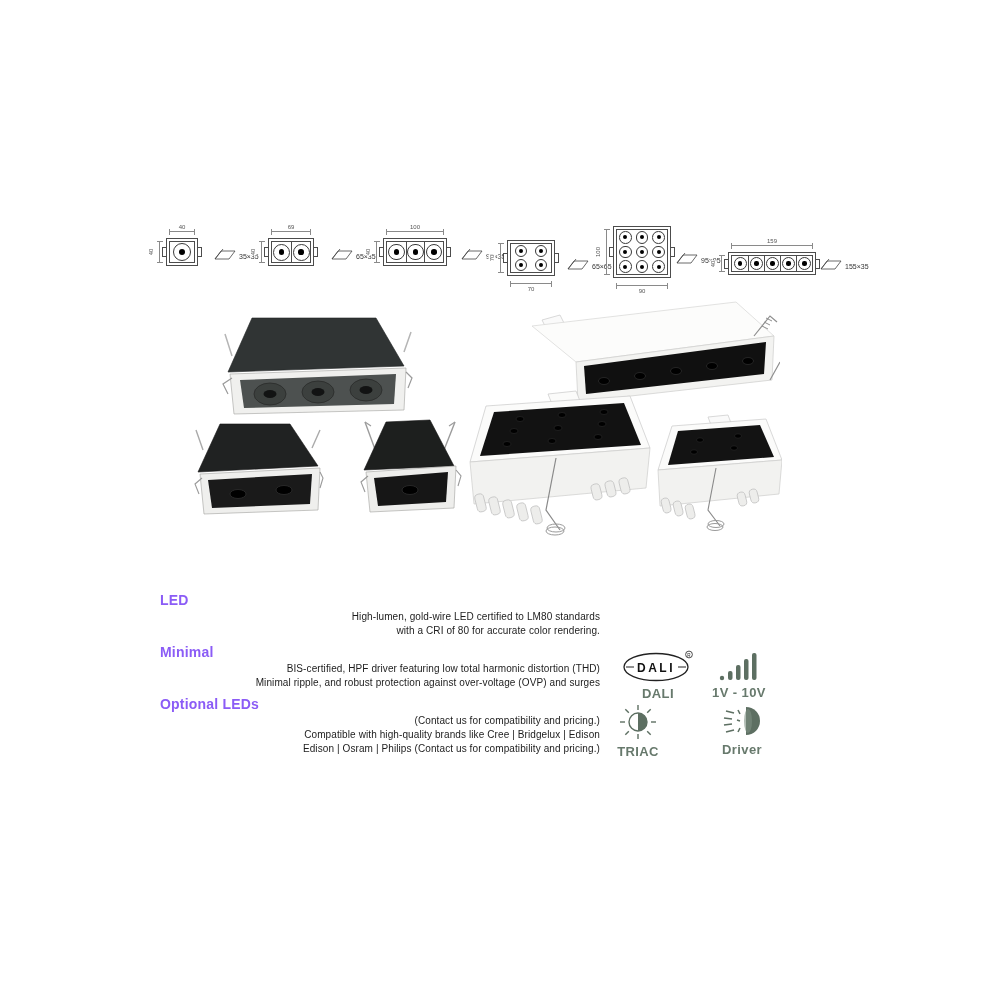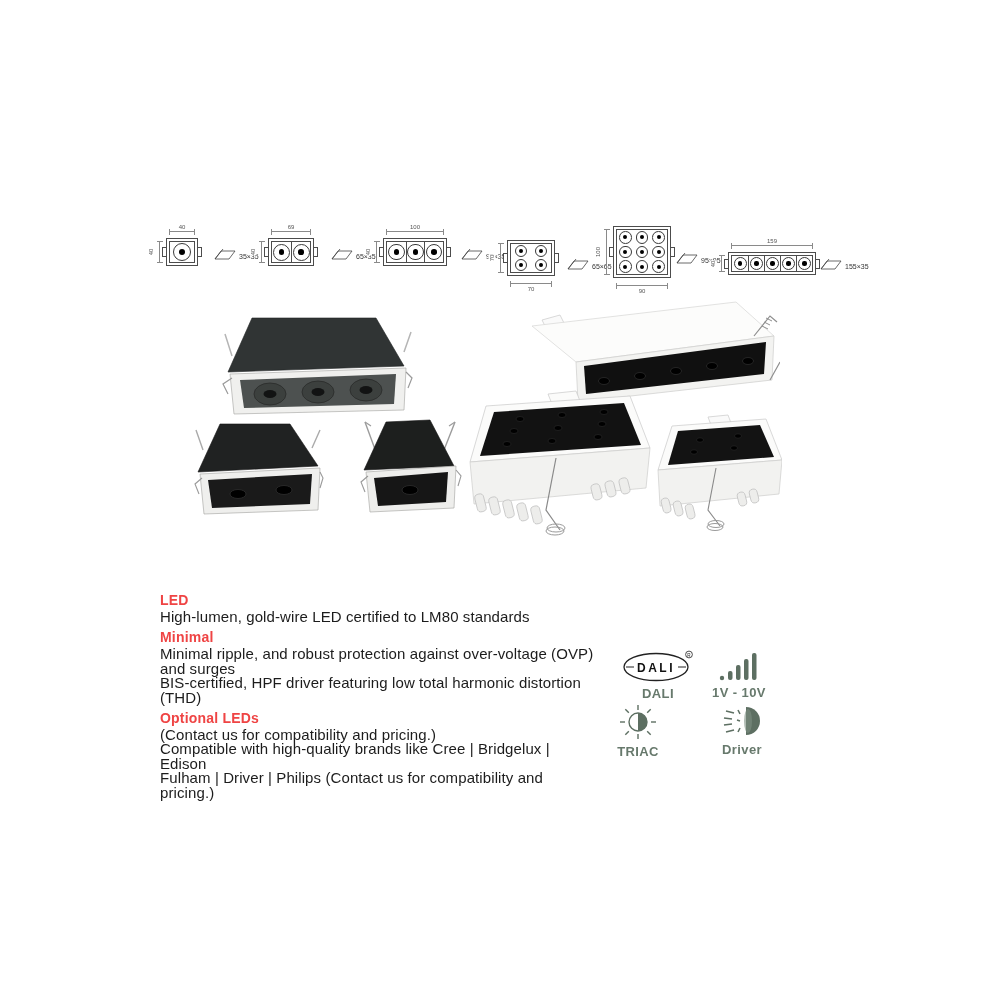--- a/index.html
+++ b/index.html
@@ -34,23 +34,23 @@
   .tab.l{left:-5px}.tab.r{right:-5px}
 
   .cutout{position:absolute;display:flex;align-items:flex-end;}
   .cutout-label{font-size:7px;color:#333;margin-left:1px;line-height:8px;}
 
   
   .render{position:absolute;}
 
   
   .spec{position:absolute;left:160px;top:592px;width:440px;}
-  .spec-heading{font-size:14px;font-weight:bold;color:#ef4444;margin:5px 0 2px;letter-spacing:.2px;}
+  .spec-heading{font-size:14px;font-weight:bold;color:#8b5cf6;margin:5px 0 2px;letter-spacing:.2px;}
   .spec-heading:first-child{margin-top:0;}
-  .spec-line{font-size:15px;color:#1c1c1c;line-height:14.4px;letter-spacing:.1px;}
+  .spec-line{font-size:10px;color:#1c1c1c;line-height:14.4px;letter-spacing:.1px;text-align:right;}
 
   
   .dim-option{position:absolute;text-align:center;}
   .dim-option svg{display:block;margin:0 auto;}
   .dim-label{font-size:13px;font-weight:bold;color:#67796c;margin-top:4px;letter-spacing:.4px;}
 </style>
 </head>
 <body>
 
 <div class="canvas">
@@ -365,27 +365,28 @@
       </g>
       <path d="M74,56 L66,98 L78,114" stroke="#8a8a8a" stroke-width="1.1" fill="none"></path>
       <ellipse cx="74" cy="112" rx="8" ry="3.5" fill="none" stroke="#9a9a9a" stroke-width="1"></ellipse>
       <ellipse cx="73" cy="115" rx="8" ry="3.5" fill="none" stroke="#9a9a9a" stroke-width="1"></ellipse>
     </svg>
   </div>
 
   <div class="spec">
       <div class="spec-heading">LED</div>
       <div class="spec-line">High-lumen, gold-wire LED certified to LM80 standards</div>
+      <div class="spec-line">with a CRI of 80 for accurate color rendering.</div>
       <div class="spec-heading">Minimal</div>
+      <div class="spec-line">BIS-certified, HPF driver featuring low total harmonic distortion (THD)</div>
       <div class="spec-line">Minimal ripple, and robust protection against over-voltage (OVP) and surges</div>
-      <div class="spec-line">BIS-certified, HPF driver featuring low total harmonic distortion (THD)</div>
       <div class="spec-heading">Optional LEDs</div>
       <div class="spec-line">(Contact us for compatibility and pricing.)</div>
       <div class="spec-line">Compatible with high-quality brands like Cree | Bridgelux | Edison</div>
-      <div class="spec-line">Fulham | Driver | Philips (Contact us for compatibility and pricing.)</div>
+      <div class="spec-line">Edison | Osram | Philips (Contact us for compatibility and pricing.)</div>
     </div>
 
   <div class="dim-option" style="left:618px;top:650px;width:80px">
     <svg width="72" height="32" viewBox="0 0 72 32">
       <ellipse cx="34" cy="17" rx="32" ry="13.5" fill="none" stroke="#222" stroke-width="1.3"></ellipse>
       <line x1="4" y1="17" x2="12" y2="17" stroke="#222" stroke-width="1"></line>
       <line x1="56" y1="17" x2="64" y2="17" stroke="#222" stroke-width="1"></line>
       <text x="34" y="21.5" text-anchor="middle" font-family="Liberation Sans, sans-serif" font-size="12" font-weight="bold" letter-spacing="2.5" fill="#111">DALI</text>
       <circle cx="67" cy="4.5" r="3.4" fill="none" stroke="#222" stroke-width="0.8"></circle>
       <text x="67" y="6.6" text-anchor="middle" font-family="Liberation Sans, sans-serif" font-size="4.6" fill="#222">R</text>

